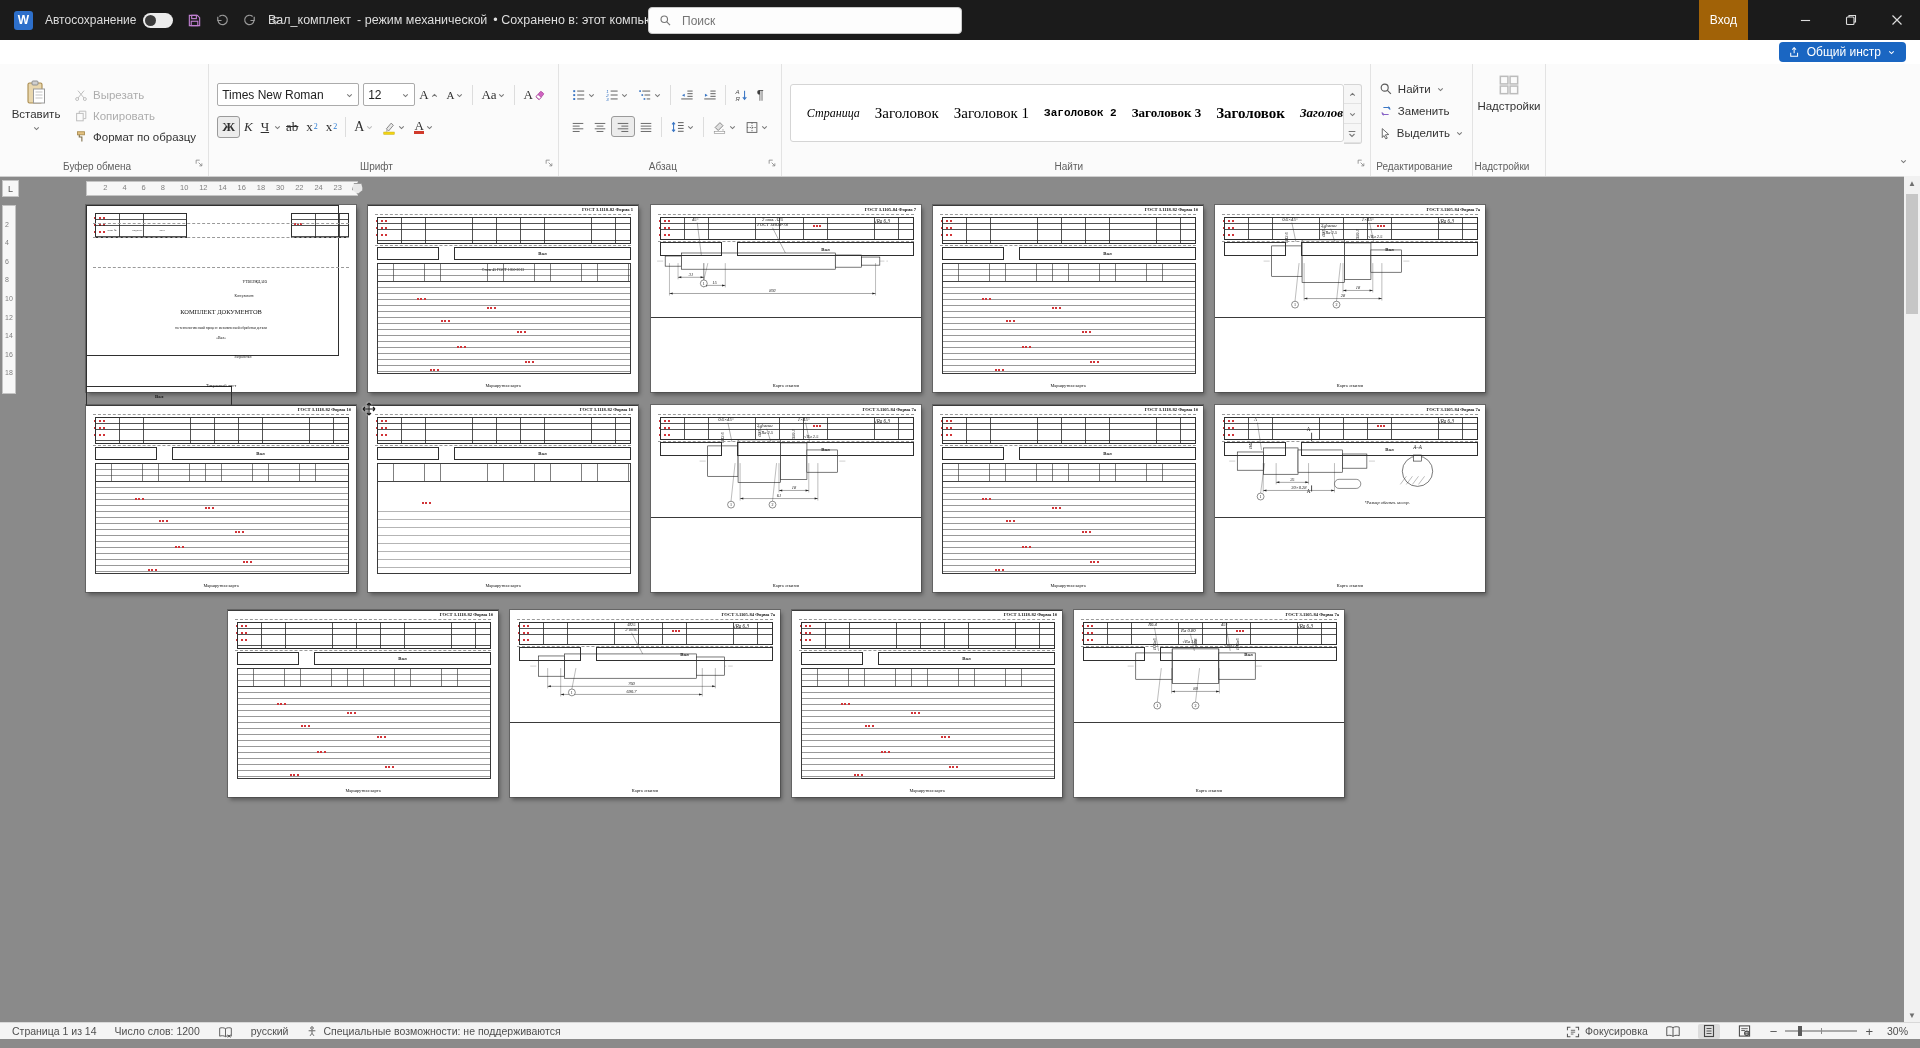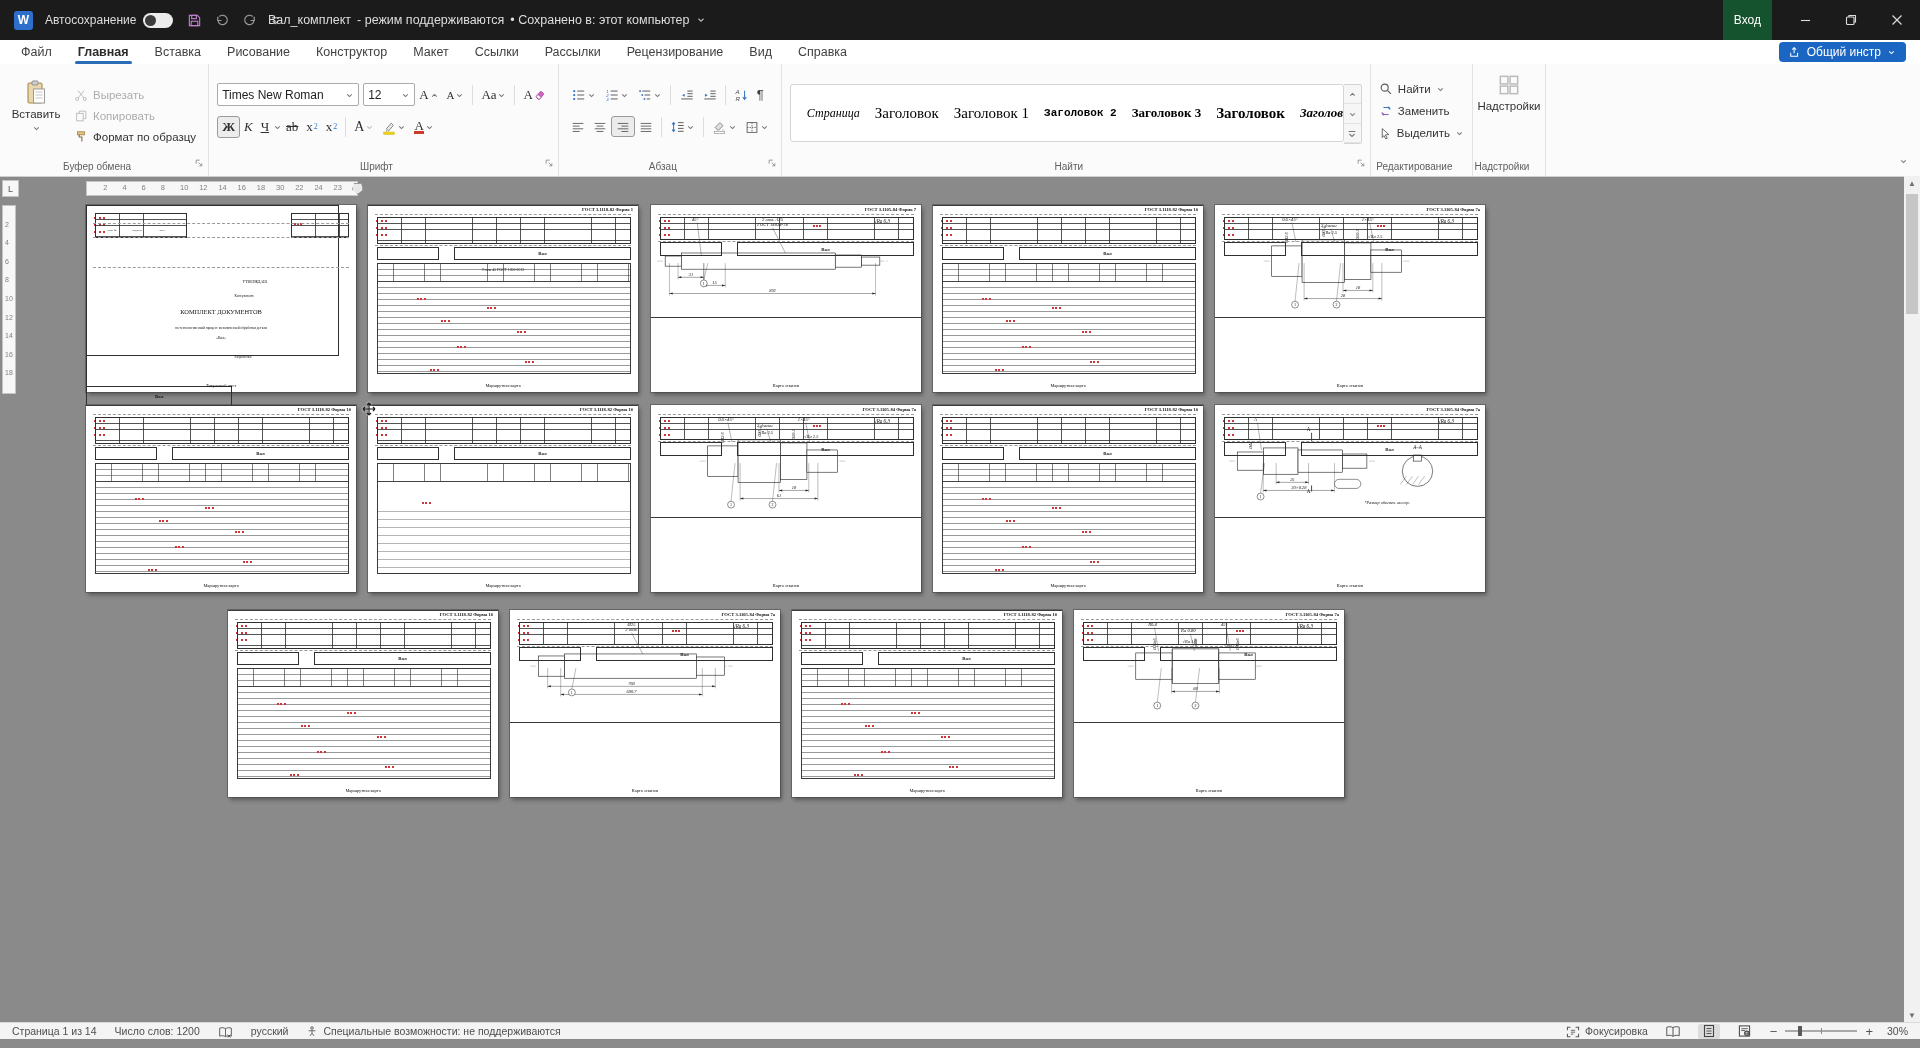--- a/index.html
+++ b/index.html
@@ -13,21 +13,21 @@
   .autosave{display:flex;align-items:center;gap:7px;margin-left:12px;color:#dcdcdc;}
   .toggle{width:30px;height:15px;border-radius:8px;background:#ececec;position:relative;}
   .knob{position:absolute;left:2px;top:2px;width:11px;height:11px;border-radius:50%;background:#3c3c3c;}
   .qat{display:flex;align-items:center;gap:12px;margin-left:14px;color:#b9b9b9;}
   .qat .ic svg{display:block}
   .doctitle{position:absolute;left:268px;top:0;height:40px;display:flex;align-items:center;gap:6px;color:#dedede;font-size:12.5px;}
   .searchbox{position:absolute;left:648px;top:7px;width:292px;height:25px;background:#fdfdfd;border:1px solid #c9c9c9;
              border-radius:4px;display:flex;align-items:center;gap:8px;padding:0 10px;color:#6b6b6b;}
   .searchbox input{border:0;outline:0;background:transparent;font-size:12px;color:#6b6b6b;width:220px;font-family:inherit;}
   .tb-right{position:absolute;right:0;top:0;height:40px;display:flex;align-items:center;}
-  .signin{background:#14532d;color:#fff;font-size:12px;padding:13px 11px;margin-right:10px;}
+  .signin{background:#a16207;color:#fff;font-size:12px;padding:13px 11px;margin-right:34px;}
   .winbtn{width:46px;height:40px;display:flex;align-items:center;justify-content:center;color:#dcdcdc;}
   
   .tabsrow{position:absolute;left:0;top:40px;right:0;height:24px;background:#ffffff;display:flex;align-items:center;}
   .tab{padding:0 13px;font-size:12.5px;color:#404040;height:24px;display:flex;align-items:center;position:relative;}
   .tab.active{font-weight:bold;color:#2b2b2b;}
   .tab.active::after{content:"";position:absolute;left:10px;right:10px;bottom:0;height:3px;background:#2b6cb8;border-radius:2px;}
   .sharebtn{position:absolute;right:14px;top:2px;height:20px;background:#1a66c2;color:#fff;border-radius:4px;
             display:flex;align-items:center;gap:6px;padding:0 10px;font-size:12px;}
   
   .ribbon{position:absolute;left:0;top:64px;right:0;height:112px;background:#fbfbfb;border-bottom:1px solid #cfcfcf;display:flex;}
@@ -145,25 +145,32 @@
         </span>
       <span class="ic">
           <svg width="11" height="11" viewBox="0 0 12 12" fill="none" stroke="#b9b9b9" stroke-width="1.3">
             <path d="M2 3h8"></path>
             <path d="M3 6.5l3 3 3-3"></path>
           </svg>
         </span>
     </div>
     <div class="doctitle">
       <span>Вал_комплект</span>
-      <span>-  режим поддерживаются</span>
+      <span>-  режим механической</span>
       <span>• Сохранено в: этот компьютер</span>
       <svg width="10" height="10" viewBox="0 0 12 12" fill="none" stroke="#bdbdbd" stroke-width="1.3">
           <path d="M3 4.5l3 3 3-3"></path>
         </svg>
+    </div>
+    <div class="searchbox">
+      <svg width="13" height="13" viewBox="0 0 16 16" fill="none" stroke="#767676" stroke-width="1.4">
+          <circle cx="6.5" cy="6.5" r="4"></circle>
+          <path d="M9.6 9.6l4 4"></path>
+        </svg>
+      <input placeholder="Поиск" style="">
     </div>
     <div class="tb-right">
       <div class="signin">Вход</div>
       <div class="winbtn">
           <svg width="11" height="11" viewBox="0 0 12 12" stroke="#dcdcdc" stroke-width="1.2">
             <path d="M1 6h10"></path>
           </svg>
         </div>
       <div class="winbtn">
           <svg width="12" height="12" viewBox="0 0 12 12" fill="none" stroke="#dcdcdc" stroke-width="1.1">
@@ -173,33 +180,20 @@
         </div>
       <div class="winbtn">
           <svg width="12" height="12" viewBox="0 0 12 12" stroke="#dcdcdc" stroke-width="1.2">
             <path d="M1.5 1.5l9 9M10.5 1.5l-9 9"></path>
           </svg>
         </div>
     </div>
   </div>
 
   <div class="tabsrow">
-    <div id="tabs" style="display:flex;margin-left:8px;">
-        <div class="tab">Файл</div>
-        <div class="tab active">Главная</div>
-        <div class="tab">Вставка</div>
-        <div class="tab">Рисование</div>
-        <div class="tab">Конструктор</div>
-        <div class="tab">Макет</div>
-        <div class="tab">Ссылки</div>
-        <div class="tab">Рассылки</div>
-        <div class="tab">Рецензирование</div>
-        <div class="tab">Вид</div>
-        <div class="tab">Справка</div>
-      </div>
     <div class="sharebtn">
       <svg width="12" height="12" viewBox="0 0 14 14" fill="none" stroke="#fff" stroke-width="1.2">
           <path d="M2 8v4h8V8"></path>
           <path d="M6 8.5V2"></path>
           <path d="M3.8 4.2L6 2l2.2 2.2"></path>
         </svg>
       <span>Общий инстр</span>
       <svg width="9" height="9" viewBox="0 0 12 12" fill="none" stroke="#fff" stroke-width="1.4">
           <path d="M3 4.5l3 3 3-3"></path>
         </svg>

